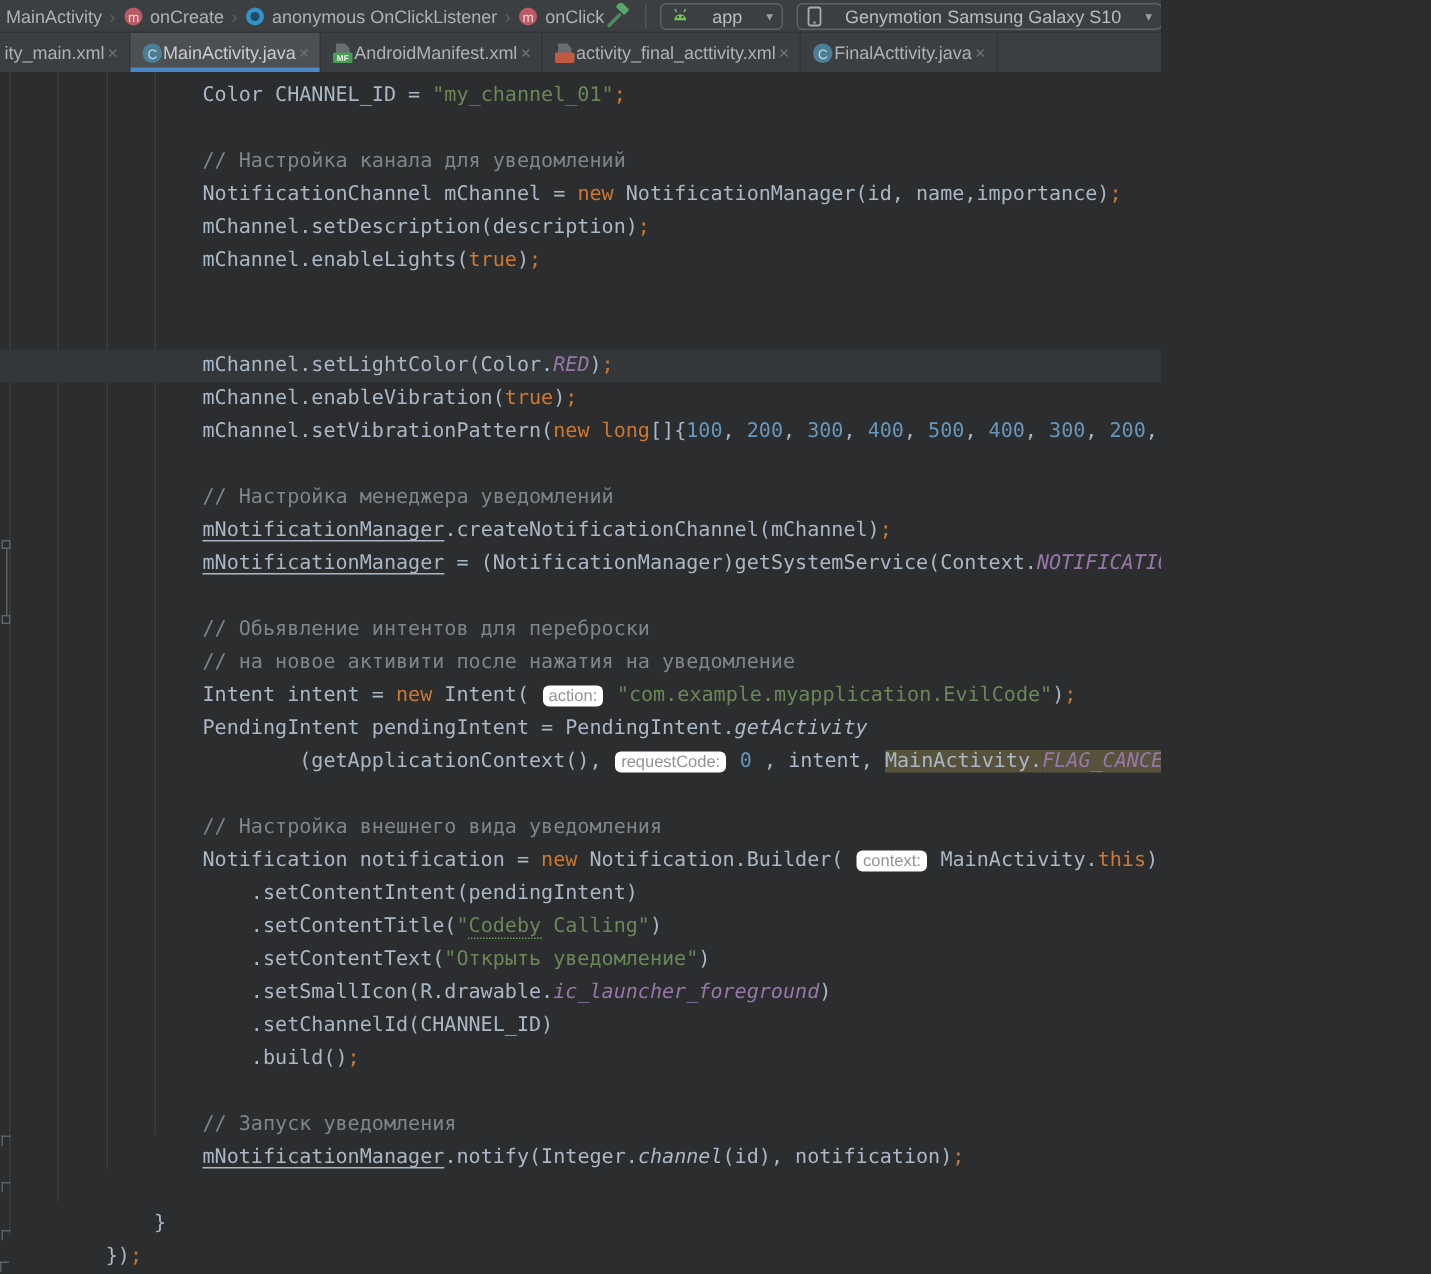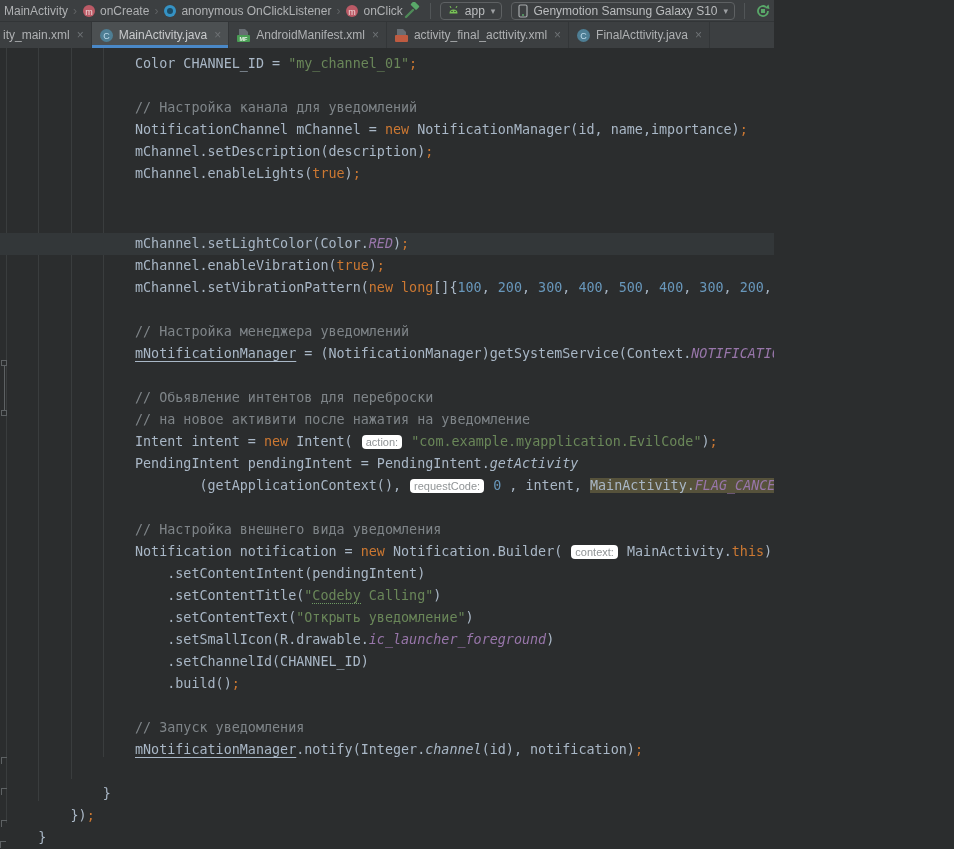--- a/index.html
+++ b/index.html
@@ -10,32 +10,32 @@
   
   .toolbar {
     height: 22px; background: #3C3F41; display: flex; align-items: center;
     padding: 0 0 0 4px; border-bottom: 1px solid #323537; white-space: nowrap;
   }
   .crumbs { display: flex; align-items: center; height: 100%; }
   .crumb { display: flex; align-items: center; gap: 4px; color: #AFB1B3; font-size: 12px; cursor: pointer; }
   .crumb-sep { color: #5F6264; font-size: 12px; padding: 0 5px; }
   .tb-right { margin-left: auto; display: flex; align-items: center; gap: 9px; padding-right: 2px; }
   .combo {
-    display: flex; align-items: center; gap: 5px; height: 18px;
+    display: flex; align-items: center; gap: 15px; height: 18px;
     border: 1px solid #5E6163; border-radius: 4px; padding: 0 6px;
     color: #BBBDBF; font-size: 12px; background: #3C3F41; cursor: pointer;
   }
   .combo .arrow { color: #9DA0A3; font-size: 9px; margin-left: 1px; }
   .tb-sep { width: 1px; height: 16px; background: #515557; }
   .tb-icon { width: 18px; height: 18px; display: flex; align-items: center; justify-content: center; cursor: pointer; }
 
   
   .tabbar { height: 26px; background: #3C3F41; display: flex; align-items: stretch; overflow: hidden; }
   .tab {
-    display: flex; align-items: center; gap: 5px; padding: 0 7px;
+    display: flex; align-items: center; padding: 0 7px;
     font-size: 12px; color: #AFB1B3; border-right: 1px solid #333638;
     position: relative; cursor: pointer;
   }
   .tab.active { background: #4C5052; color: #C9CBCD; }
   .tab.active::after {
     content: ""; position: absolute; left: 0; right: 0; bottom: 0; height: 3px; background: #4A88C7;
   }
   .tab .tclose { color: #6E7275; font-size: 12px; margin-left: 2px; cursor: pointer; }
   .ticon { display: flex; align-items: center; }
 
@@ -261,20 +261,21 @@
         <div class="line"></div>
         <div class="line"><span class="c">                // Настройка канала для уведомлений</span></div>
         <div class="line"><span class="d">                NotificationChannel mChannel = </span><span class="k">new</span><span class="d"> NotificationManager(id, name,importance)</span><span class="k">;</span></div>
         <div class="line"><span class="d">                mChannel.setDescription(description)</span><span class="k">;</span></div>
         <div class="line"><span class="d">                mChannel.enableLights(</span><span class="k">true</span><span class="d">)</span><span class="k">;</span></div>
         <div class="line caret"><span class="d">                mChannel.setLightColor(Color.</span><span class="sc">RED</span><span class="d">)</span><span class="k">;</span></div>
         <div class="line"><span class="d">                mChannel.enableVibration(</span><span class="k">true</span><span class="d">)</span><span class="k">;</span></div>
         <div class="line"><span class="d">                mChannel.setVibrationPattern(</span><span class="k">new</span><span class="d"> </span><span class="k">long</span><span class="d">[]{</span><span class="n">100</span><span class="d">, </span><span class="n">200</span><span class="d">, </span><span class="n">300</span><span class="d">, </span><span class="n">400</span><span class="d">, </span><span class="n">500</span><span class="d">, </span><span class="n">400</span><span class="d">, </span><span class="n">300</span><span class="d">, </span><span class="n">200</span><span class="d">, </span><span class="n">400</span><span class="d">})</span><span class="k">;</span></div>
         <div class="line"></div>
         <div class="line"><span class="c">                // Настройка менеджера уведомлений</span></div>
+        <div class="line"><span class="d">                </span><span class="f">mNotificationManager</span><span class="d">.createNotificationChannel(mChannel)</span><span class="k">;</span></div>
         <div class="line"><span class="d">                </span><span class="f">mNotificationManager</span><span class="d"> = (NotificationManager)getSystemService(Context.</span><span class="sc">NOTIFICATION_SERVICE</span><span class="d">)</span><span class="k">;</span></div>
         <div class="line"></div>
         <div class="line"><span class="c">                // Обьявление интентов для переброски</span></div>
         <div class="line"><span class="c">                // на новое активити после нажатия на уведомление</span></div>
         <div class="line"><span class="d">                Intent intent = </span><span class="k">new</span><span class="d"> Intent( </span><span class="h">action:</span><span class="d"> </span><span class="s">"com.example.myapplication.EvilCode"</span><span class="d">)</span><span class="k">;</span></div>
         <div class="line"><span class="d">                PendingIntent pendingIntent = PendingIntent.</span><span class="sm">getActivity</span></div>
         <div class="line"><span class="d">                        (getApplicationContext(), </span><span class="h">requestCode:</span><span class="d"> </span><span class="n">0</span><span class="d"> , intent, </span><span class="d hl">MainActivity.</span><span class="sc hl">FLAG_CANCEL_CURRENT</span><span class="d">)</span><span class="k">;</span></div>
         <div class="line"></div>
         <div class="line"><span class="c">                // Настройка внешнего вида уведомления</span></div>
         <div class="line"><span class="d">                Notification notification = </span><span class="k">new</span><span class="d"> Notification.Builder( </span><span class="h">context:</span><span class="d"> MainActivity.</span><span class="k">this</span><span class="d">)</span></div>

